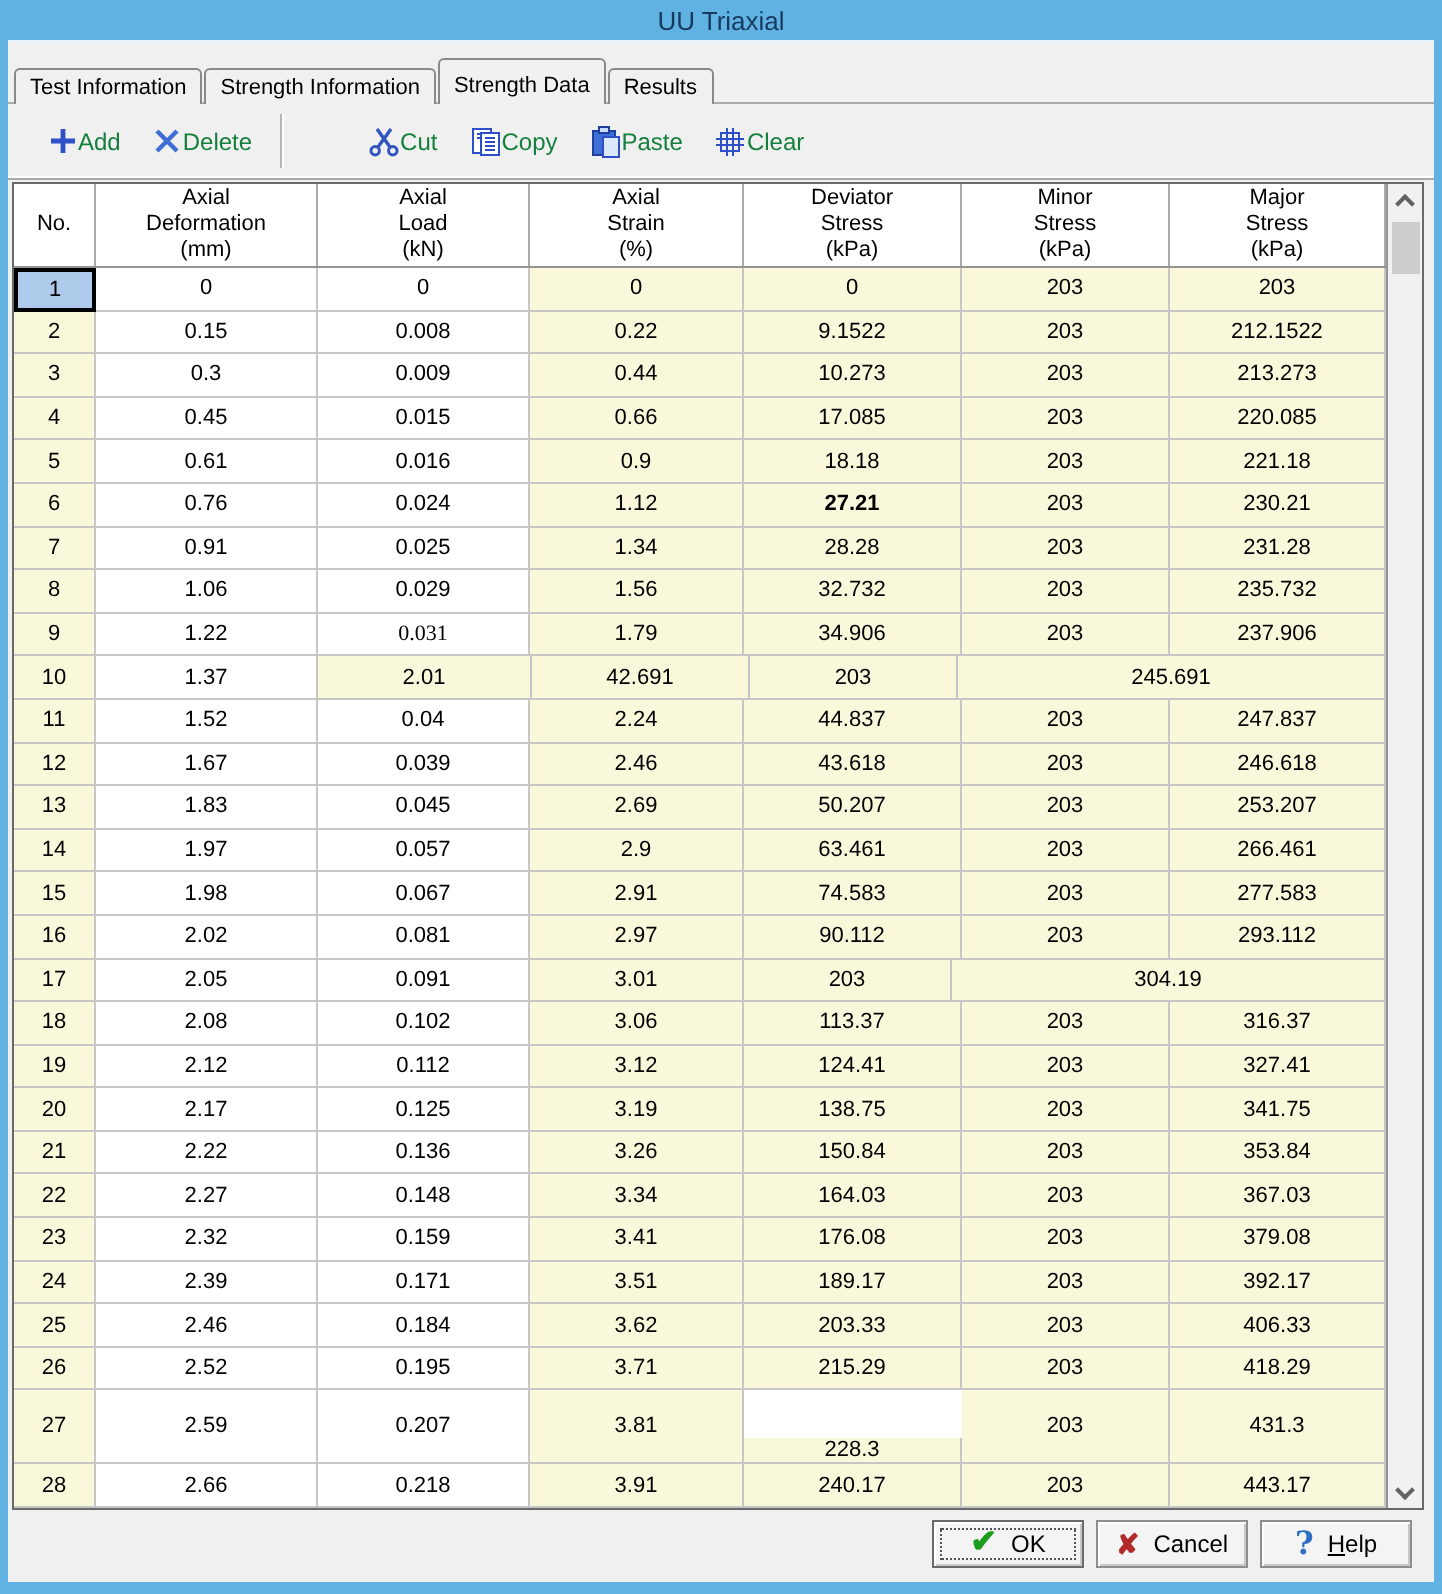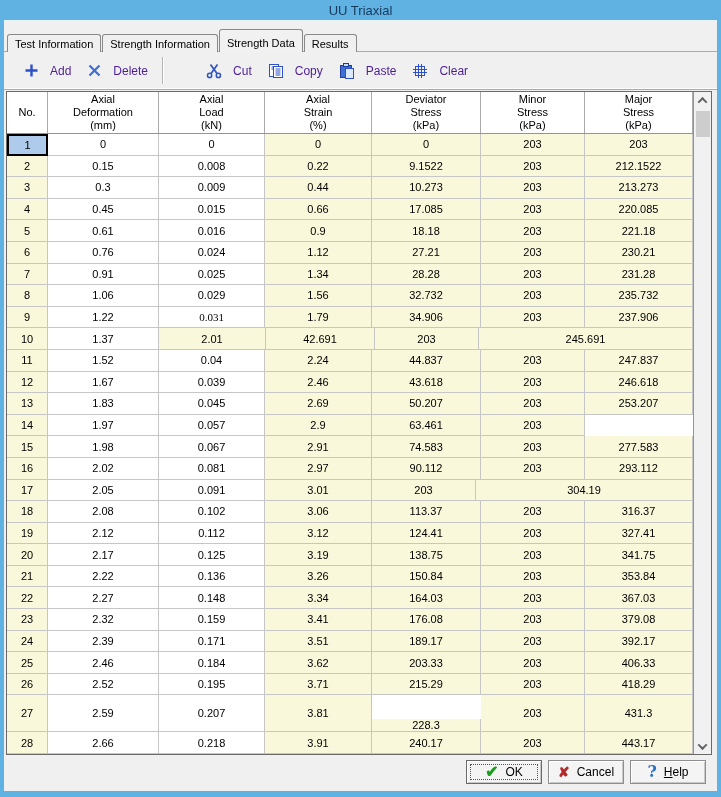--- a/index.html
+++ b/index.html
@@ -8,21 +8,21 @@
   .titlebar { position: absolute; top: 0; left: 0; width: 100%; height: 20px; display: flex; align-items: center; justify-content: center; font-size: 13px; color: var(--title-text, #16395E); }
   .dialog { position: absolute; left: 4px; top: 20px; width: 713px; height: 771px; background: #F0F0F0; border-top: 1px solid #E8F4FB; }
 
   
   .tabbar { position: absolute; left: 3px; top: 8px; height: 23px; display: flex; align-items: flex-end; z-index: 2; }
   .tab { height: 18px; border: 1px solid #898989; border-bottom: none; border-radius: 3px 3px 0 0; background: #F0F0F0; padding: 0 7px 2px 7px; font-size: 11px; display: flex; align-items: flex-end; margin-right: 1px; color: #000; }
   .tab.active { height: 23px; background: #F1F1F1; padding-bottom: 3px; position: relative; }
 
   
   .toolbarpanel { position: absolute; left: 0; top: 30px; width: 713px; height: 39px; background: #F0F0F0; border-top: 1px solid #ABABAB; border-bottom: 1px solid #ABABAB; box-shadow: inset 0 -1px 0 #FDFDFD; display: flex; align-items: center; padding-left: 12px; }
-  .tbtn { display: flex; align-items: center; gap: 11px; font-size: 12px; color: #4c1d95; height: 28px; padding: 0 8px; }
+  .tbtn { display: flex; align-items: center; font-size: 12px; color: #15803d; height: 28px; padding: 0 8px; }
   .tbtn.cut { margin-left: 28px; }
   .tsep { width: 2px; height: 27px; border-left: 1px solid #B5B5B5; border-right: 1px solid #FDFDFD; margin: 0 6px; }
 
   
   .grid { position: absolute; left: 2px; top: 70px; width: 706px; height: 664px; border: 1px solid #6A6A6A; background: #FFF; display: flex; }
   .gridmain { flex: 1; display: flex; flex-direction: column; }
   .ghead { height: 42px; display: flex; background: #FFFFFF; border-bottom: 1px solid #949494; }
   .hcell { border-right: 1px solid #ABABAB; display: flex; align-items: center; justify-content: center; text-align: center; font-size: 11px; line-height: 13px; white-space: pre-line; color: #000; }
   .gbody { flex: 1; display: flex; flex-direction: column; }
   .grow { flex: 1; display: flex; }
@@ -188,21 +188,21 @@
               <div class="gcell col-yellow" style="width: 107px;">0.9</div>
               <div class="gcell col-yellow" style="width: 109px;">18.18</div>
               <div class="gcell col-yellow" style="width: 104px;">203</div>
               <div class="gcell col-yellow" style="flex: 1 1 0%;">221.18</div>
             </div>
             <div class="grow">
               <div class="gcell col-yellow" style="width: 41px;">6</div>
               <div class="gcell col-white" style="width: 111px;">0.76</div>
               <div class="gcell col-white" style="width: 106px;">0.024</div>
               <div class="gcell col-yellow" style="width: 107px;">1.12</div>
-              <div class="gcell col-yellow" style="width: 109px;">27.21</div>
+              <div class="gcell col-yellow" style="width: 109px; font-weight: bold;">27.21</div>
               <div class="gcell col-yellow" style="width: 104px;">203</div>
               <div class="gcell col-yellow" style="flex: 1 1 0%;">230.21</div>
             </div>
             <div class="grow">
               <div class="gcell col-yellow" style="width: 41px;">7</div>
               <div class="gcell col-white" style="width: 111px;">0.91</div>
               <div class="gcell col-white" style="width: 106px;">0.025</div>
               <div class="gcell col-yellow" style="width: 107px;">1.34</div>
               <div class="gcell col-yellow" style="width: 109px;">28.28</div>
               <div class="gcell col-yellow" style="width: 104px;">203</div>
@@ -261,20 +261,21 @@
               <div class="gcell col-yellow" style="width: 104px;">203</div>
               <div class="gcell col-yellow" style="flex: 1 1 0%;">253.207</div>
             </div>
             <div class="grow">
               <div class="gcell col-yellow" style="width: 41px;">14</div>
               <div class="gcell col-white" style="width: 111px;">1.97</div>
               <div class="gcell col-white" style="width: 106px;">0.057</div>
               <div class="gcell col-yellow" style="width: 107px;">2.9</div>
               <div class="gcell col-yellow" style="width: 109px;">63.461</div>
               <div class="gcell col-yellow" style="width: 104px;">203</div>
+              <div class="gcell col-yellow" style="flex: 1 1 0%;">266.461</div>
             </div>
             <div class="grow">
               <div class="gcell col-yellow" style="width: 41px;">15</div>
               <div class="gcell col-white" style="width: 111px;">1.98</div>
               <div class="gcell col-white" style="width: 106px;">0.067</div>
               <div class="gcell col-yellow" style="width: 107px;">2.91</div>
               <div class="gcell col-yellow" style="width: 109px;">74.583</div>
               <div class="gcell col-yellow" style="width: 104px;">203</div>
               <div class="gcell col-yellow" style="flex: 1 1 0%;">277.583</div>
             </div>

